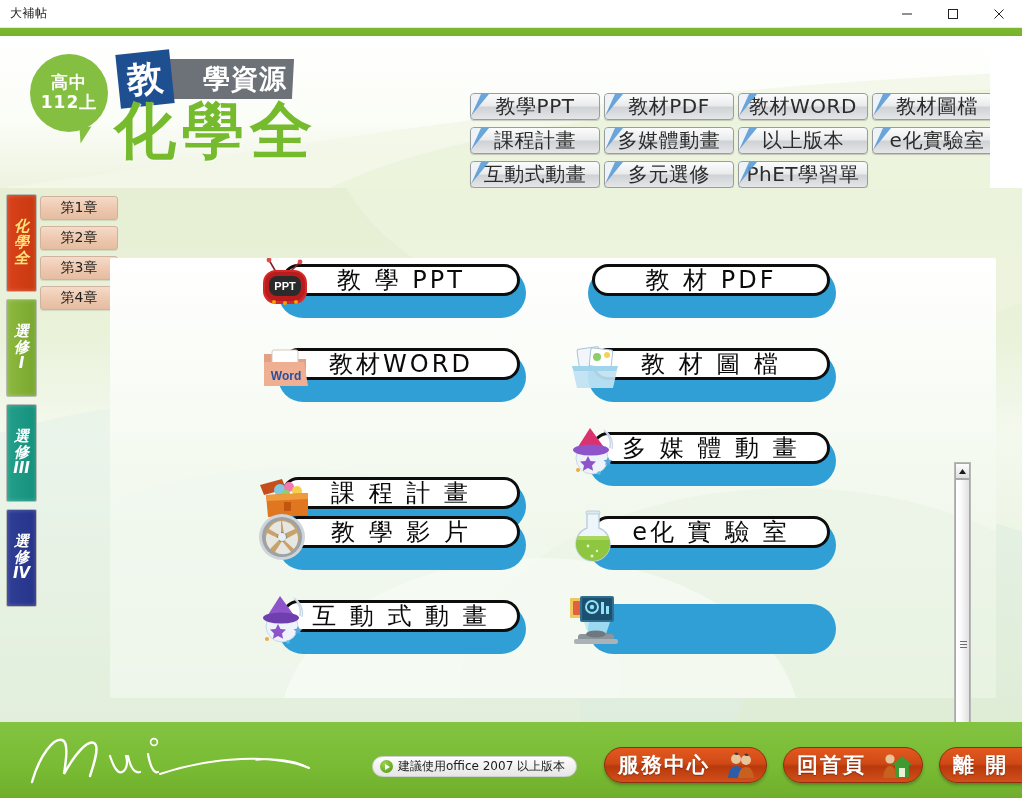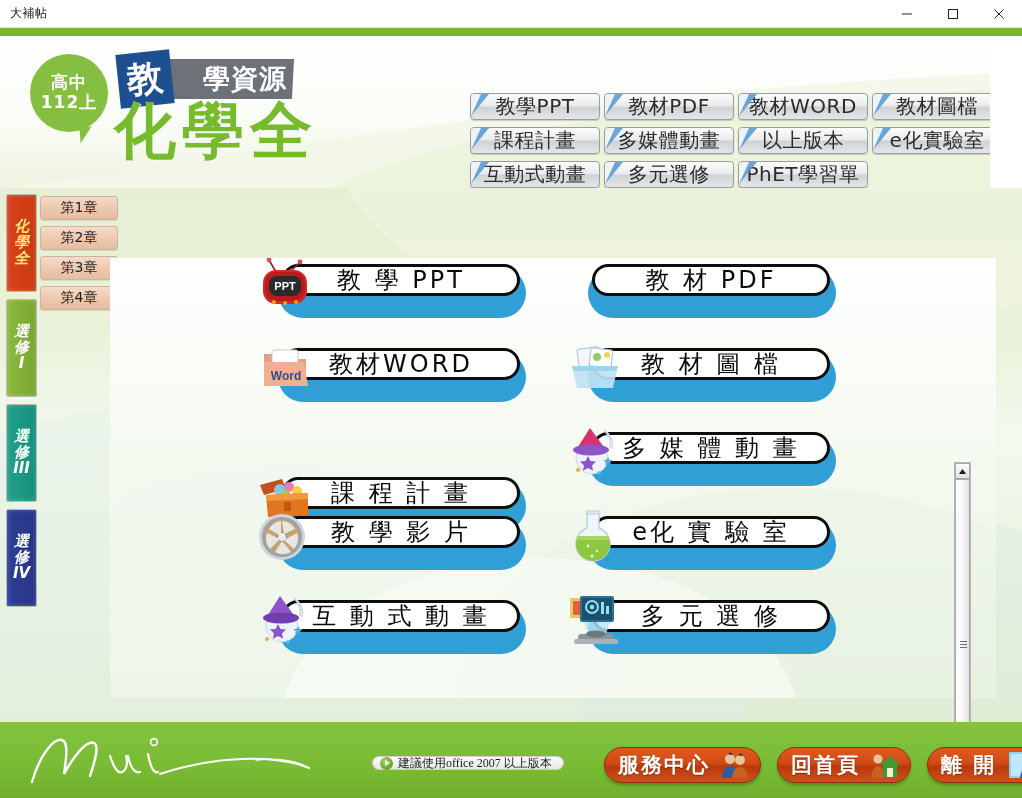--- a/index.html
+++ b/index.html
@@ -197,42 +197,42 @@
   .sb-grip i { display: block; height: 1px; background: #6e6e6e; margin-bottom: 2px; }
 
   
   .footer {
     position: absolute; left: 0; top: 722px; width: 1022px; height: 76px;
     background: linear-gradient(to bottom, #83c341 0%, #79bb33 60%, #6fae2c 100%);
     overflow: hidden;
   }
   .nani { position: absolute; left: 24px; top: 8px; width: 320px; height: 58px; }
   .office-note {
-    position: absolute; left: 372px; top: 756px; height: 14px;
+    position: absolute; left: 372px; top: 756px; height: 21px;
     background: linear-gradient(to bottom, #fdfdfd, #e6e6e6);
     border: 1px solid #cfcfcf; border-radius: 11px;
-    display: flex; align-items: center; gap: 5px; padding: 0 11px 0 7px; font-family: Liberation Serif, serif;
+    display: flex; align-items: center; gap: 5px; padding: 0 11px 0 7px;
   }
   .office-note span { font-size: 12px; color: #1c1c1c; white-space: nowrap; }
   .play-ico {
     width: 13px; height: 13px; border-radius: 50%;
     background: radial-gradient(circle at 35% 30%, #9bd452, #4f9312);
     display: flex; align-items: center; justify-content: center; flex: 0 0 auto;
   }
   .play-ico i {
     width: 0; height: 0; border-left: 5px solid #ffffff;
     border-top: 3.5px solid transparent; border-bottom: 3.5px solid transparent;
     margin-left: 1px;
   }
 
   .foot-btns { position: absolute; left: 604px; top: 747px; display: flex; gap: 16px; }
   .foot-btn {
     height: 36px; border-radius: 18px; border: 1px solid #8d2f10;
     background: linear-gradient(to bottom, #e2591f 0%, #d04a16 45%, #b8390c 55%, #d2501a 100%);
-    display: flex; align-items: center; gap: 10px; padding: 0 10px 0 13px;
+    display: flex; align-items: center; gap: 16px; padding: 0 10px 0 13px;
     cursor: pointer; box-shadow: 0 2px 3px rgba(0,0,0,.25);
   }
   .foot-btn > span {
     font-size: 21px; color: #ffffff; font-weight: bold; letter-spacing: 2px;
     text-shadow: 0 1px 1px rgba(0,0,0,.35); white-space: nowrap;
   }
   .foot-btn .fico { width: 30px; height: 30px; flex: 0 0 auto; }
 </style>
 </head>
 <body>
@@ -549,23 +549,20 @@
                 <circle cx="31" cy="43" r="1.2" fill="#e8f6cf"></circle>
                 <circle cx="26" cy="48" r="1.5" fill="#e8f6cf"></circle>
               </g>
               <rect x="20" y="3" width="14" height="3" rx="1.4" fill="#dce9f1" stroke="#b9cfdd"></rect>
             </svg>
           </div>
         </div>
 
         <div class="menu-item" style="left:456px; top:342px;">
           <div class="shadowpill"></div>
-          <div class="pill">
-            <span>多 元 選 修</span>
-          </div>
           <div class="ico">
             <svg width="58" height="58" viewBox="0 0 58 58">
               <rect x="4" y="6" width="16" height="20" rx="1" fill="#f0c75e"></rect>
               <rect x="7" y="9" width="11" height="14" rx="1" fill="#e0603f"></rect>
               <rect x="14" y="4" width="34" height="26" rx="2" fill="#2f6f8f"></rect>
               <rect x="16" y="6" width="30" height="22" rx="1" fill="#1d4f6e"></rect>
               <circle cx="26" cy="15" r="6" fill="none" stroke="#8fe3f5" stroke-width="2"></circle>
               <circle cx="26" cy="15" r="2.2" fill="#8fe3f5"></circle>
               <rect x="35" y="10" width="3" height="12" fill="#8fe3f5"></rect>
               <rect x="40" y="14" width="3" height="8" fill="#8fe3f5"></rect>

